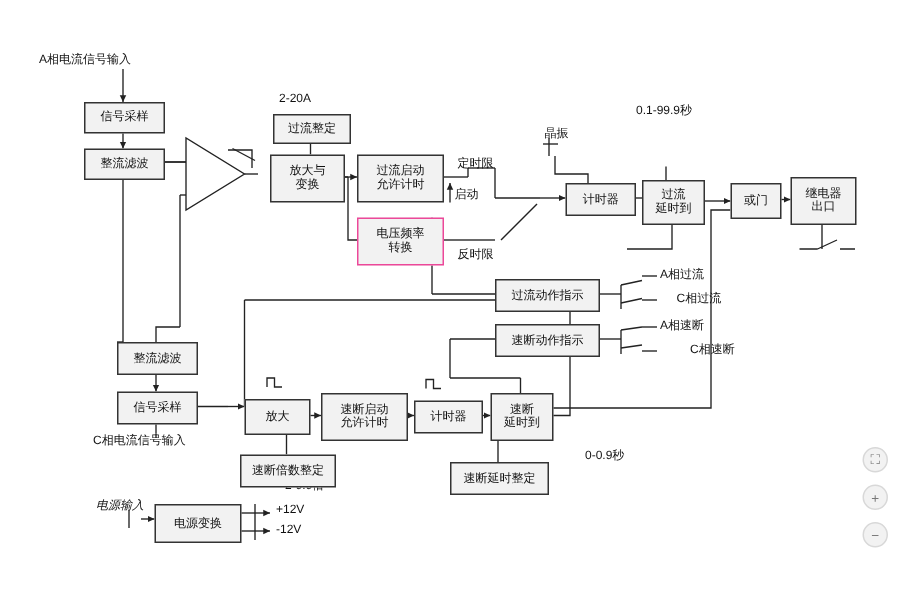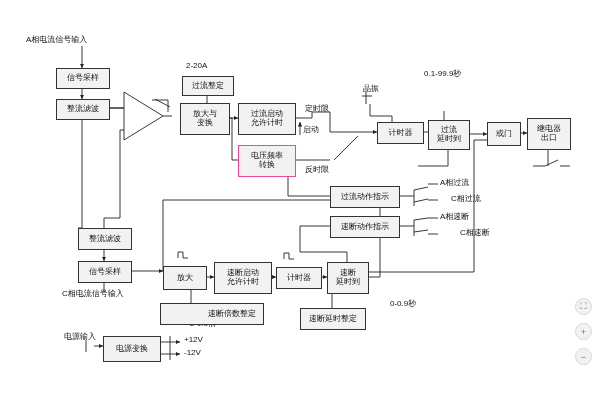--- a/index.html
+++ b/index.html
@@ -177,21 +177,21 @@
   <div class="label" style="left:26px;  top:36px;  font-size:8px;">A相电流信号输入</div>
   <div class="label" style="left:62px;  top:290px; font-size:8px;">C相电流信号输入</div>
   <div class="label" style="left:186px; top:62px;  font-size:8px;">2-20A</div>
   <div class="label" style="left:305px; top:105px; font-size:8px;">定时限</div>
   <div class="label" style="left:305px; top:166px; font-size:8px;">反时限</div>
   <div class="label" style="left:303px; top:126px; font-size:8px;">启动</div>
   <div class="label" style="left:363px; top:85px;  font-size:8px;">晶振</div>
   <div class="label" style="left:424px; top:70px;  font-size:8px;">0.1-99.9秒</div>
   <div class="label" style="left:190px; top:320px; font-size:8px;">2-9.9倍</div>
   <div class="label" style="left:368px; top:300px; font-size:8px;padding-left:22px;">0-0.9秒</div>
-  <div class="label" style="left:64px;  top:333px; font-size:8px;">电源输入</div>
+  <div class="label" style="left:64px;  top:333px; font-size:8px;font-style:italic;">电源输入</div>
   <div class="label" style="left:184px; top:336px; font-size:8px;">+12V</div>
   <div class="label" style="left:184px; top:349px; font-size:8px;">-12V</div>
   <div class="label" style="left:440px; top:179px; font-size:8px;">A相过流</div>
   <div class="label" style="left:440px; top:195px; font-size:8px;margin-left:11px;">C相过流</div>
   <div class="label" style="left:440px; top:213px; font-size:8px;">A相速断</div>
   <div class="label" style="left:440px; top:229px; font-size:8px;margin-left:20px;">C相速断</div>
 
   <div class="boxlabel" style="left:56px;  top:68px;  width:52px; height:19px; font-size:8px; background:#f2f2f2; border:1px solid #333;">信号采样</div>
   <div class="boxlabel" style="left:56px;  top:99px;  width:52px; height:19px; font-size:8px; background:#f2f2f2; border:1px solid #333;">整流滤波</div>
   <div class="boxlabel" style="left:182px; top:76px;  width:50px; height:18px; font-size:8px; background:#f2f2f2; border:1px solid #333;">过流整定</div>
@@ -205,21 +205,21 @@
   <div class="boxlabel" style="left:428px; top:120px; width:40px; height:28px; font-size:8px; background:#f2f2f2; border:1px solid #333;">过流
 延时到</div>
   <div class="boxlabel" style="left:487px; top:122px; width:32px; height:22px; font-size:8px; background:#f2f2f2; border:1px solid #333;">或门</div>
   <div class="boxlabel" style="left:527px; top:118px; width:42px; height:30px; font-size:8px; background:#f2f2f2; border:1px solid #333;">继电器
 出口</div>
   <div class="boxlabel" style="left:330px; top:186px; width:68px; height:20px; font-size:8px; background:#f2f2f2; border:1px solid #333;">过流动作指示</div>
   <div class="boxlabel" style="left:330px; top:216px; width:68px; height:20px; font-size:8px; background:#f2f2f2; border:1px solid #333;">速断动作指示</div>
   <div class="boxlabel" style="left:78px;  top:228px; width:52px; height:20px; font-size:8px; background:#f2f2f2; border:1px solid #333;">整流滤波</div>
   <div class="boxlabel" style="left:78px;  top:261px; width:52px; height:20px; font-size:8px; background:#f2f2f2; border:1px solid #333;">信号采样</div>
   <div class="boxlabel" style="left:163px; top:266px; width:42px; height:22px; font-size:8px; background:#f2f2f2; border:1px solid #333;">放大</div>
-  <div class="boxlabel" style="left:160px; top:303px; width:62px; height:20px; font-size:8px; background:#f2f2f2; border:1px solid #333;padding-left:40px;">速断倍数整定</div>
+  <div class="boxlabel" style="left:160px; top:303px; width:62px; height:20px; font-size:8px; background:#f2f2f2; border:1px solid #333;">速断倍数整定</div>
   <div class="boxlabel" style="left:214px; top:262px; width:56px; height:30px; font-size:8px; background:#f2f2f2; border:1px solid #333;">速断启动
 允许计时</div>
   <div class="boxlabel" style="left:276px; top:267px; width:44px; height:20px; font-size:8px; background:#f2f2f2; border:1px solid #333;">计时器</div>
   <div class="boxlabel" style="left:327px; top:262px; width:40px; height:30px; font-size:8px; background:#f2f2f2; border:1px solid #333;">速断
 延时到</div>
   <div class="boxlabel" style="left:300px; top:308px; width:64px; height:20px; font-size:8px; background:#f2f2f2; border:1px solid #333;">速断延时整定</div>
   <div class="boxlabel" style="left:103px; top:336px; width:56px; height:24px; font-size:8px; background:#f2f2f2; border:1px solid #333;">电源变换</div>
 
   <div class="fab" style="left:575px; top:298px;">⛶</div>
   <div class="fab" style="left:575px; top:323px;">+</div>

